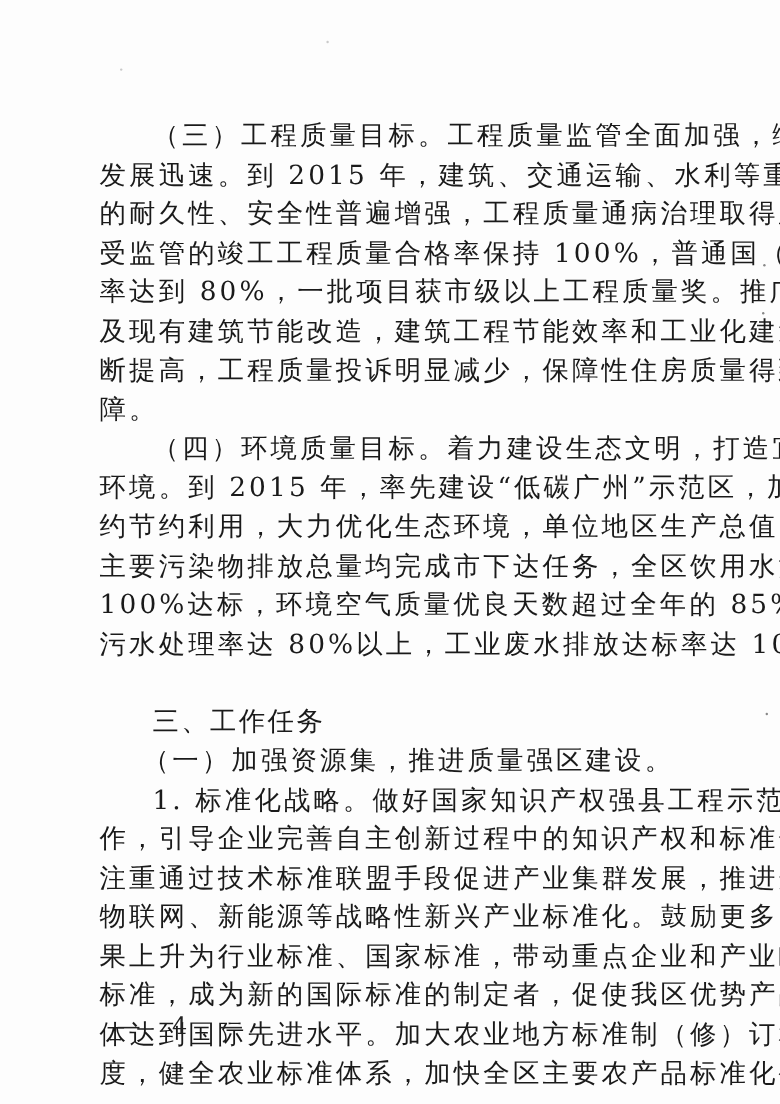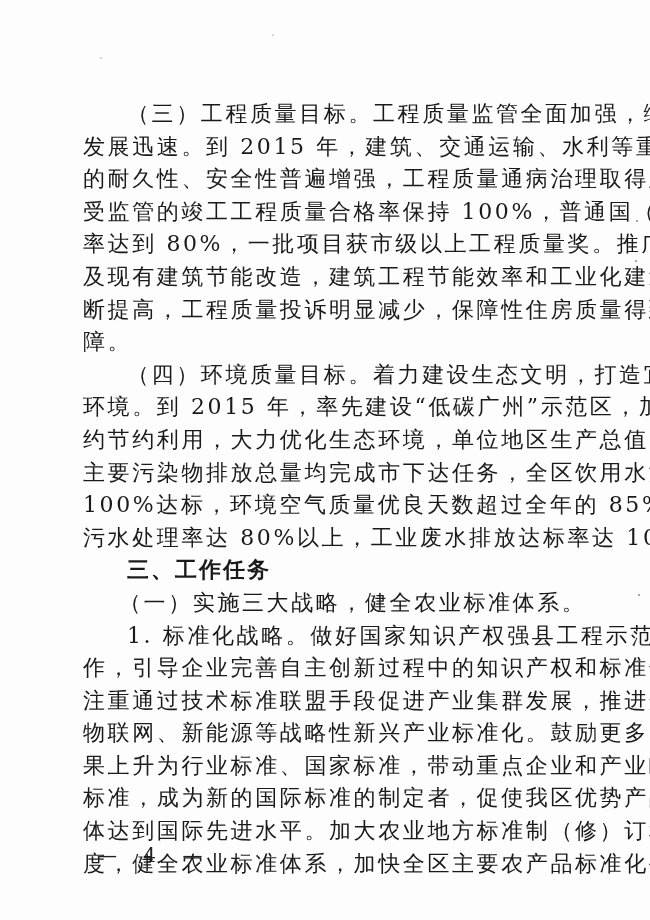--- a/index.html
+++ b/index.html
@@ -33,22 +33,23 @@
       line-height: 32.6px;
       font-size: 22px;
       white-space: nowrap;
       letter-spacing: 2.6px;
       overflow: visible;
     }
     .indent1 { padding-left: 44px; }
     .indent2 { padding-left: 36px; }
     .heading-bold {
       font-family: "DejaVu Sans", "Liberation Sans", sans-serif;
-      font-weight: bold;
+      font-weight: normal;
       letter-spacing: 2px;
+      margin-top: 32px;
     }
     .page-number {
       position: absolute;
       left: 97px;
       top: 843px;
       font-size: 20px;
       letter-spacing: 10px;
       white-space: nowrap;
       color: #222;
     }
@@ -82,21 +83,21 @@
       <div class="line indent1">（四）环境质量目标。着力建设生态文明，打造宜居城乡</div>
       <div class="line">环境。到 2015 年，率先建设“低碳广州”示范区，加强资源集</div>
       <div class="line">约节约利用，大力优化生态环境，单位地区生产总值的能耗、</div>
       <div class="line">主要污染物排放总量均完成市下达任务，全区饮用水源地水质</div>
       <div class="line">100%达标，环境空气质量优良天数超过全年的 85%，城镇生活</div>
       <div class="line">污水处理率达 80%以上，工业废水排放达标率达 100%。</div>
     </div>
 
     <div class="line indent1 heading-bold">三、工作任务</div>
 
-    <div class="line indent2">（一）实施三大战略，健全农业标准体系。</div>
+    <div class="line indent2">（一）加强资源集，推进质量强区建设。</div>
 
     <div>
       <div class="line indent1">1. 标准化战略。做好国家知识产权强县工程示范区创建工</div>
       <div class="line">作，引导企业完善自主创新过程中的知识产权和标准化管理，</div>
       <div class="line">注重通过技术标准联盟手段促进产业集群发展，推进光电子、</div>
       <div class="line">物联网、新能源等战略性新兴产业标准化。鼓励更多的技术成</div>
       <div class="line">果上升为行业标准、国家标准，带动重点企业和产业瞄准国际</div>
       <div class="line">标准，成为新的国际标准的制定者，促使我区优势产品质量整</div>
       <div class="line">体达到国际先进水平。加大农业地方标准制（修）订和实施力</div>
       <div class="line">度，健全农业标准体系，加快全区主要农产品标准化生产步伐，</div>

